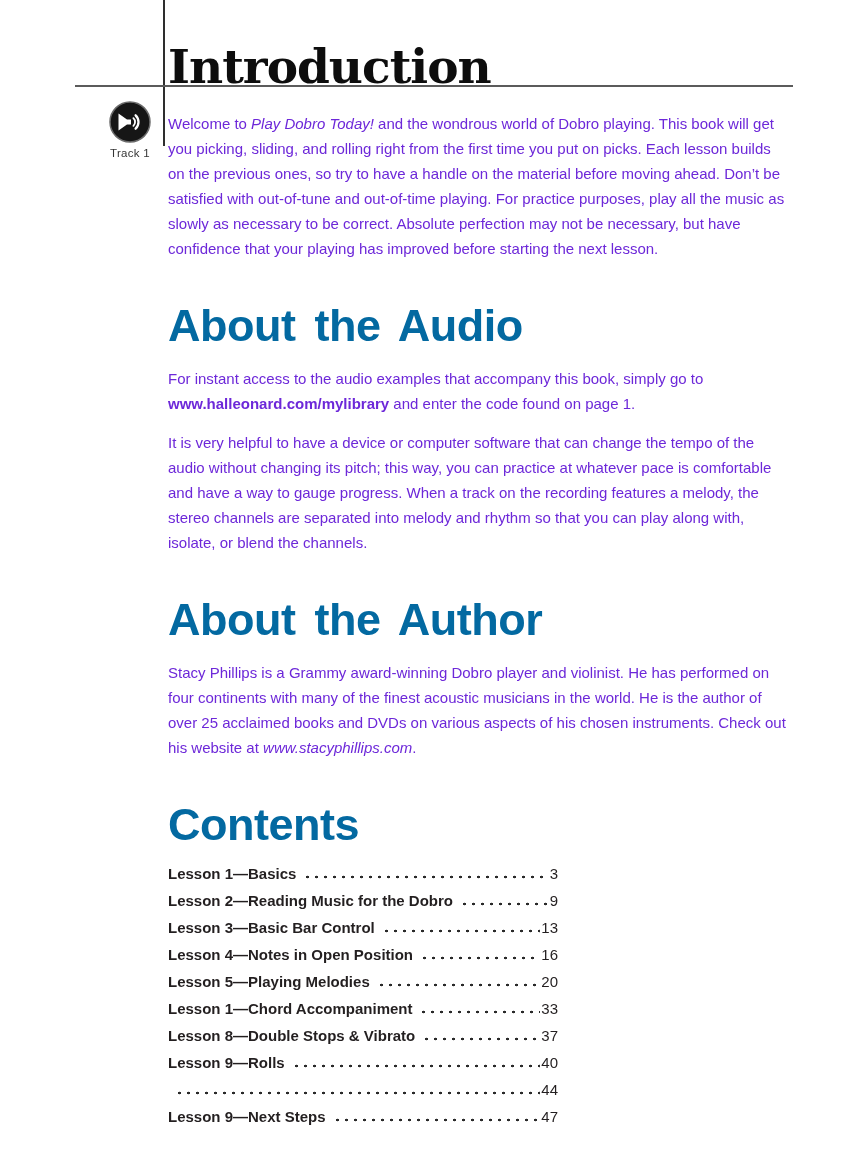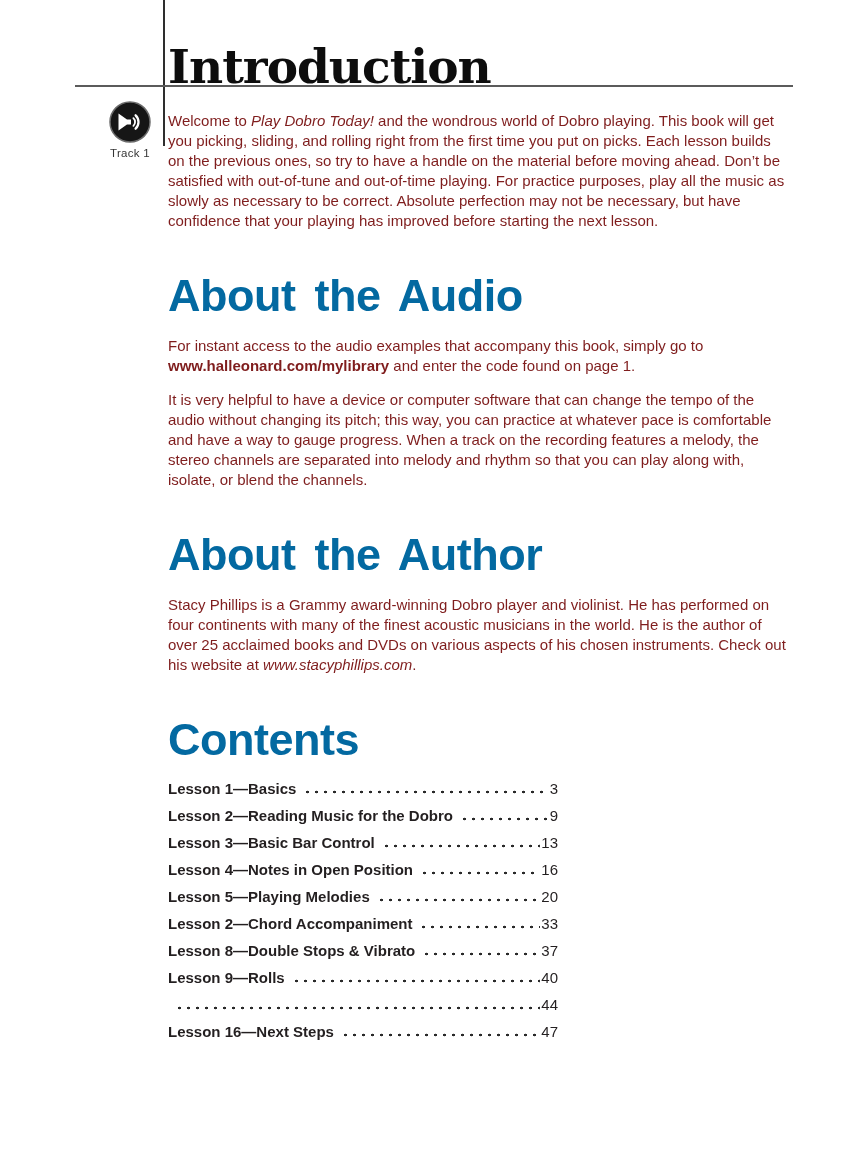--- a/index.html
+++ b/index.html
@@ -74,22 +74,22 @@
     line-height: 46px;
     letter-spacing: -0.5px;
     word-spacing: 7px;
     color: #0369a1;
   }
 
   p.body {
     margin: 0 0 14px 0;
     width: 620px;
     font-size: 15px;
-    line-height: 20px;
-    color: #7f1d1d;
+    line-height: 25px;
+    color: #6d28d9;
   }
   p.intro { margin-top: 19px; }
   p.body em { font-style: italic; }
   p.body strong { font-weight: 700; }
 
   .toc {
     width: 390px;
     margin-top: 16px;
   }
   .toc-row {
@@ -173,39 +173,39 @@
         <span class="toc-label">Lesson 4—Notes in Open Position</span>
         <span class="toc-leader"></span>
         <span class="toc-page">16</span>
       </div>
       <div class="toc-row">
         <span class="toc-label">Lesson 5—Playing Melodies</span>
         <span class="toc-leader"></span>
         <span class="toc-page">20</span>
       </div>
       <div class="toc-row">
-        <span class="toc-label">Lesson 2—Chord Accompaniment</span>
+        <span class="toc-label">Lesson 1—Chord Accompaniment</span>
         <span class="toc-leader"></span>
         <span class="toc-page">33</span>
       </div>
       <div class="toc-row">
         <span class="toc-label">Lesson 8—Double Stops &amp; Vibrato</span>
         <span class="toc-leader"></span>
         <span class="toc-page">37</span>
       </div>
       <div class="toc-row">
         <span class="toc-label">Lesson 9—Rolls</span>
         <span class="toc-leader"></span>
         <span class="toc-page">40</span>
       </div>
       <div class="toc-row">
         <span class="toc-leader"></span>
         <span class="toc-page">44</span>
       </div>
       <div class="toc-row">
-        <span class="toc-label">Lesson 16—Next Steps</span>
+        <span class="toc-label">Lesson 9—Next Steps</span>
         <span class="toc-leader"></span>
         <span class="toc-page">47</span>
       </div>
     </div>
 
   </div>
 </div>
 
 </body></html>

